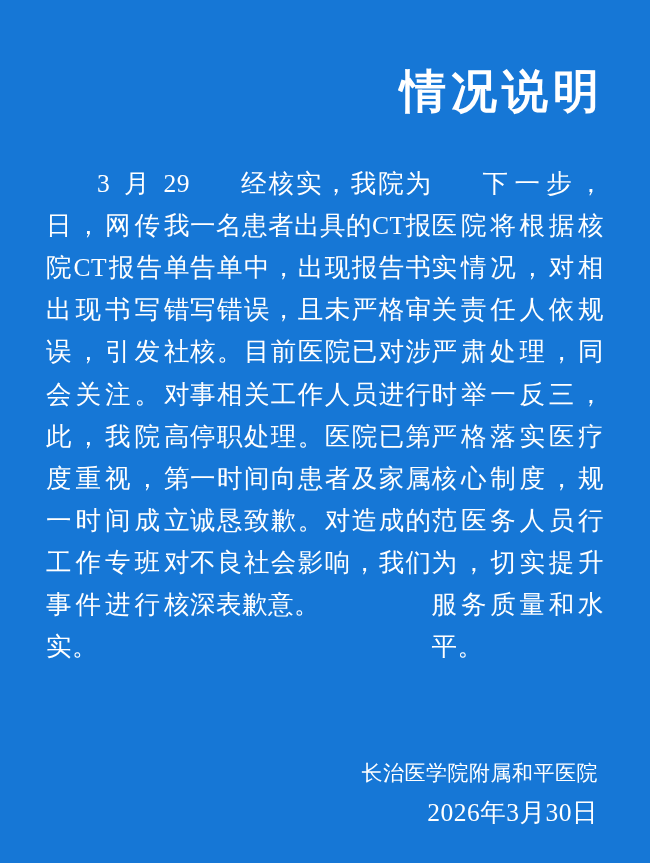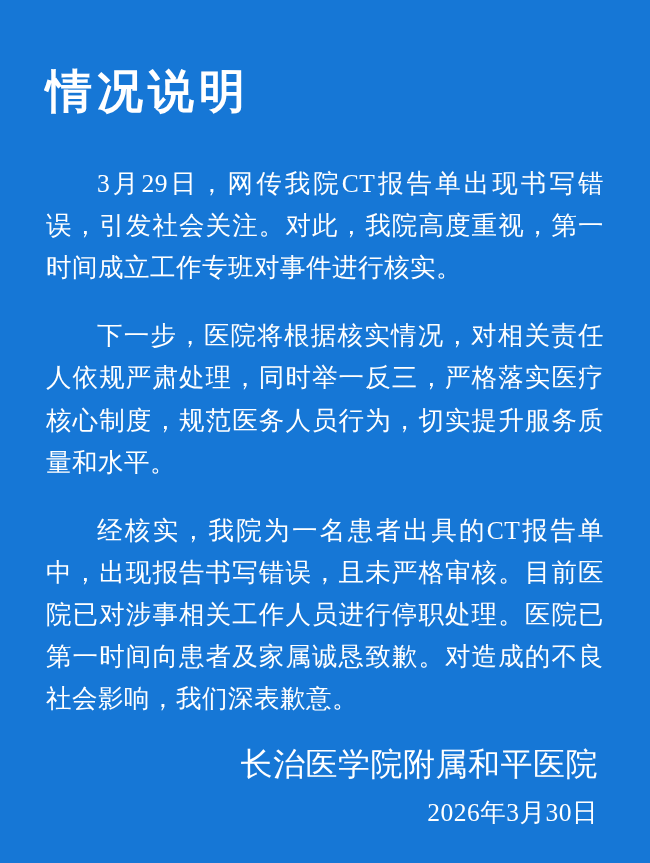--- a/index.html
+++ b/index.html
@@ -16,31 +16,31 @@
   }
   .statement-card {
     box-sizing: border-box;
     width: 650px;
     height: 863px;
     padding: 58px 46px 30px 46px;
     display: flex;
     flex-direction: column;
   }
   .statement-title {
-    text-align: left;
+    text-align: right;
     font-size: 46px;
     font-weight: bold;
     letter-spacing: 5px;
     line-height: 1.2;
     margin: 6px 0 44px 0;
     font-family: "Liberation Sans", sans-serif;
   }
   .body-block {
     display: flex;
-    flex-direction: column;
+    flex-direction: row;
   }
   .para {
     font-size: 25.5px;
     line-height: 1.65;
     text-indent: 2em;
     margin: 0 0 26px 0;
     letter-spacing: 0.5px;
     text-align: justify;
     text-justify: inter-ideograph;
   }
@@ -49,42 +49,42 @@
   }
   .spacer {
     flex: 1 1 auto;
     min-height: 10px;
   }
   .signature {
     text-align: right;
     padding-right: 6px;
   }
   .signature .org {
-    font-size: 32px;
+    font-size: 21px;
     line-height: 1.55;
     letter-spacing: 0.5px;
   }
   .signature .date {
     font-size: 25.5px;
     line-height: 1.55;
     margin-top: 4px;
     letter-spacing: 0.5px;
   }
 </style>
 </head>
 <body>
 
 <div class="statement-card">
 
   <div class="statement-title">情况说明</div>
 
   <div class="body-block">
     <p class="para">3月29日，网传我院CT报告单出现书写错误，引发社会关注。对此，我院高度重视，第一时间成立工作专班对事件进行核实。</p>
+    <p class="para">经核实，我院为一名患者出具的CT报告单中，出现报告书写错误，且未严格审核。目前医院已对涉事相关工作人员进行停职处理。医院已第一时间向患者及家属诚恳致歉。对造成的不良社会影响，我们深表歉意。</p>
     <p class="para">下一步，医院将根据核实情况，对相关责任人依规严肃处理，同时举一反三，严格落实医疗核心制度，规范医务人员行为，切实提升服务质量和水平。</p>
-    <p class="para">经核实，我院为一名患者出具的CT报告单中，出现报告书写错误，且未严格审核。目前医院已对涉事相关工作人员进行停职处理。医院已第一时间向患者及家属诚恳致歉。对造成的不良社会影响，我们深表歉意。</p>
   </div>
 
   <div class="spacer"></div>
 
   <div class="signature">
     <div class="org">长治医学院附属和平医院</div>
     <div class="date">2026年3月30日</div>
   </div>
 
 </div>

